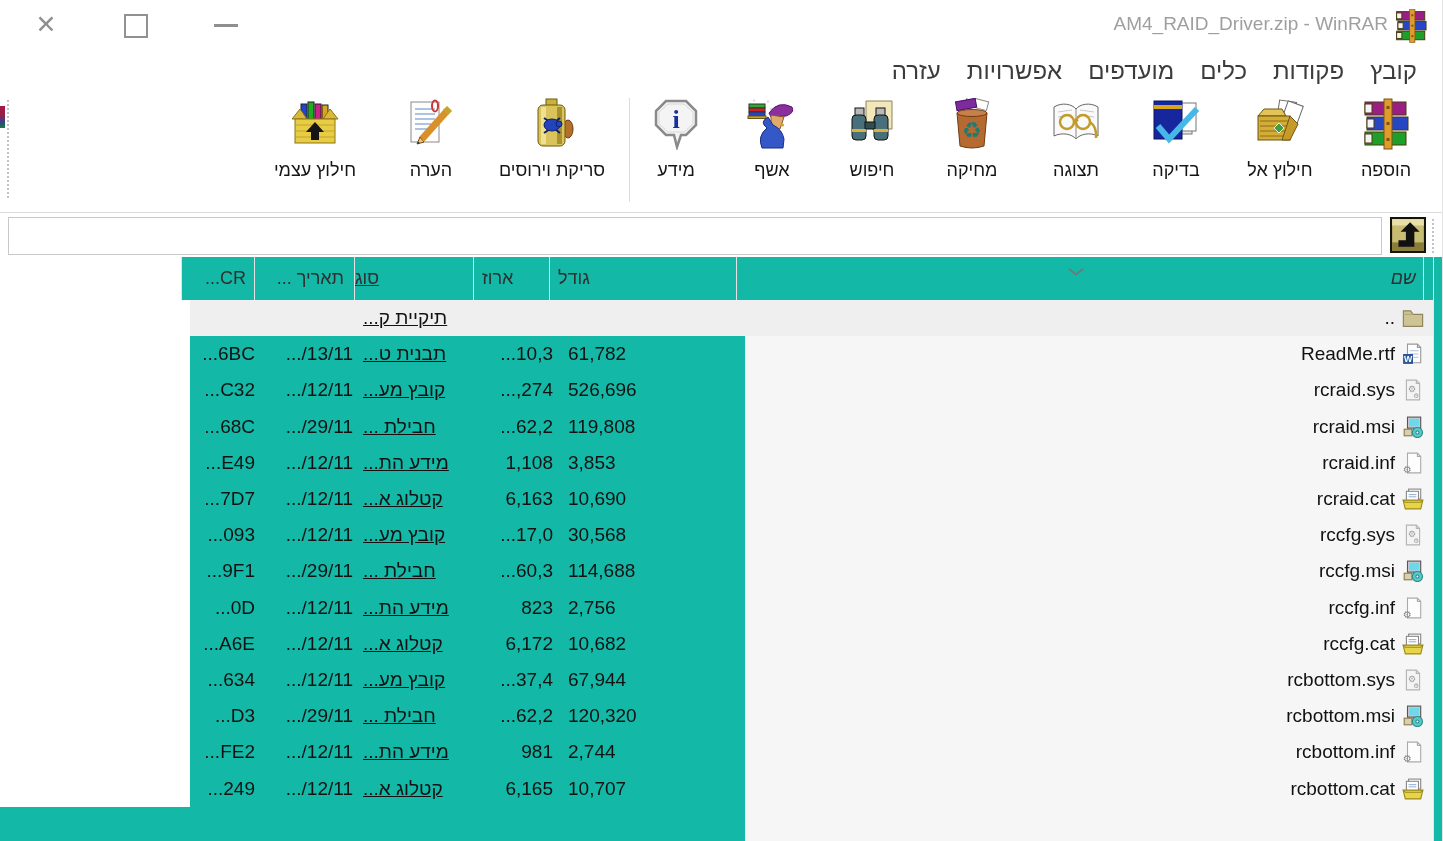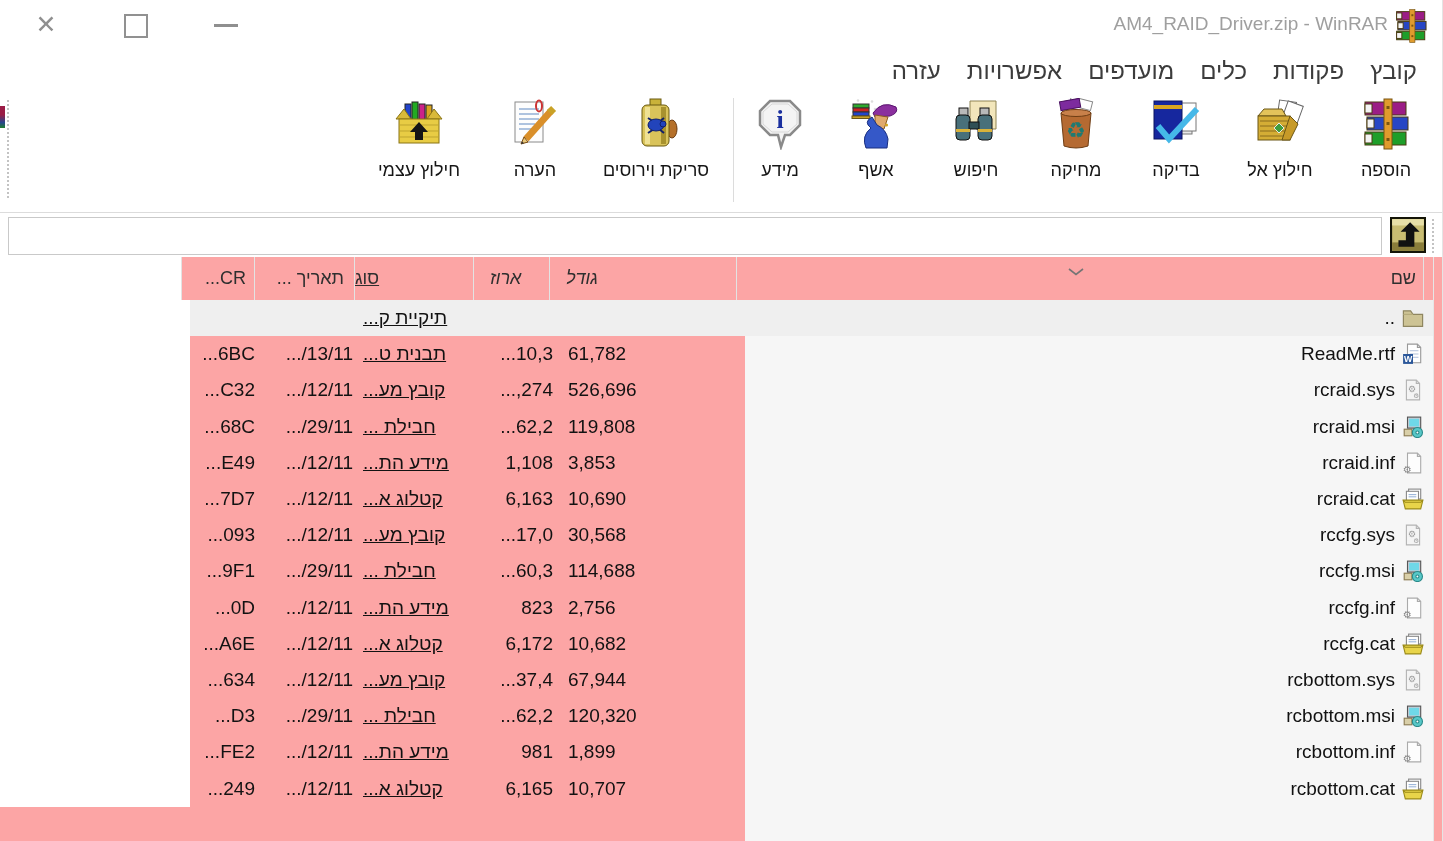--- a/index.html
+++ b/index.html
@@ -35,37 +35,37 @@
   .clip-frag{position:absolute;left:0px;top:14px;width:5px;height:22px;background:linear-gradient(#9b1d46 40%,#27468c 75%,#1e7e2a);}
 
   
   .addressbar{direction:rtl;height:46px;border-bottom:1px solid #d0d0d0;display:flex;align-items:center;padding:0 4px;position:relative;background:#fff;}
   .agrip{width:2px;align-self:stretch;margin:6px 2px 6px 2px;border-left:2px dotted #c3c3c3;}
   .upbtn{width:44px;height:42px;display:flex;align-items:center;justify-content:center;background:#fff;border:none;cursor:default;}
   .upbtn svg{width:36px;height:36px;}
   .addr-input{flex:1;height:36px;border:1px solid #c9c9c9;margin:0 4px;font-size:17px;padding:0 8px;direction:rtl;background:#fff;outline:none;}
 
   
-  .list{position:absolute;top:257px;left:0;right:0;bottom:0;background:#fca5a5;font-size:19px;color:#121212;}
+  .list{position:absolute;top:257px;left:0;right:0;bottom:0;background:#14b8a6;font-size:19px;color:#121212;}
   .sortshade{position:absolute;left:745px;right:9px;top:43px;bottom:0;background:#f6f6f6;}
   .vline-end{position:absolute;right:8px;top:0;bottom:0;width:1px;background:#e6e6e6;}
   .hdr,.row{display:flex;direction:ltr;position:relative;}
   .hdr{height:43px;right:9px;margin-right:9px;}
   .c{box-sizing:border-box;overflow:hidden;white-space:nowrap;display:flex;align-items:center;}
   .c.gutter{width:190px;background:#fff;}
   .c.crc{width:73px;justify-content:flex-end;padding-right:8px;}
   .c.date{width:100px;justify-content:flex-end;padding-right:10px;}
   .c.type{width:119px;justify-content:flex-end;padding-right:5px;direction:rtl;text-decoration:underline;}
   .c.packed{width:76px;justify-content:flex-end;padding-right:5px;}
   .c.size{width:187px;justify-content:flex-start;padding-left:10px;}
   .c.name{flex:1;direction:rtl;justify-content:flex-start;padding-right:7px;}
   .hdr .c{border-left:1px solid #e3e3e3;color:#2f2f2f;font-size:18px;}
   .hdr .c.gutter{border-left:none;}
-  .hdr .c.name{border-right:1px solid #e3e3e3;position:relative;}
-  .hdr .c.packed,.hdr .c.size{justify-content:flex-start;padding-left:16px;font-style:italic;}
+  .hdr .c.name{border-right:1px solid #e3e3e3;position:relative;font-style:italic;}
+  .hdr .c.packed,.hdr .c.size{justify-content:flex-start;padding-left:8px;}
   .sort-chev{position:absolute;left:330px;top:3px;}
   .rows{position:absolute;top:43px;left:0;right:9px;}
   .row{height:36.2px;}
   .row.hl .c{background:#efefef;}
   .row.hl .c.gutter{background:#ffffff;}
   .ficon{width:26px;height:22px;display:inline-flex;align-items:center;justify-content:center;margin-left:5px;flex:none;}
   .fname{color:#111;}
 </style>
 </head>
 <body>
@@ -150,20 +150,37 @@
         <rect x="20" y="8" width="22" height="28" fill="#e9e9e9" stroke="#777"></rect>
         <rect x="24" y="5" width="22" height="28" fill="#fff" stroke="#777"></rect>
         <rect x="4" y="3" width="28" height="38" fill="#16279e" stroke="#0a1560"></rect>
         <rect x="4" y="7" width="28" height="4" fill="#d9a520"></rect>
         <polyline points="8,28 19,41 47,11" stroke="#45b8e8" stroke-width="6" fill="none"></polyline>
       </svg></span>
       <span class="tlabel">בדיקה</span>
     </div>
     <div class="tbtn" style="min-width:104px">
       <span><svg viewBox="0 0 52 52">
+        <path d="M4 9 C12 4 22 6 26 11 C30 6 40 4 48 9 V38 C40 34 30 36 26 41 C22 36 12 34 4 38 Z" fill="#fafafa" stroke="#666"></path>
+        <line x1="26" y1="11" x2="26" y2="41" stroke="#888"></line>
+        <g stroke="#c9c9c9">
+              <line x1="8" y1="14" x2="22" y2="12"></line>
+              <line x1="8" y1="19" x2="22" y2="17"></line>
+              <line x1="30" y1="12" x2="44" y2="14"></line>
+              <line x1="30" y1="17" x2="44" y2="19"></line>
+            </g>
+        <circle cx="17" cy="24" r="7" fill="none" stroke="#c29b2a" stroke-width="2.5"></circle>
+        <circle cx="33" cy="24" r="7" fill="none" stroke="#c29b2a" stroke-width="2.5"></circle>
+        <path d="M24 23 q2 -2 4 0" fill="none" stroke="#c29b2a" stroke-width="2"></path>
+        <path d="M40 24 q7 5 6 16" fill="none" stroke="#c29b2a" stroke-width="2.5"></path>
+      </svg></span>
+      <span class="tlabel">תצוגה</span>
+    </div>
+    <div class="tbtn" style="min-width:104px">
+      <span><svg viewBox="0 0 52 52">
         <rect x="20" y="1" width="22" height="9" fill="#fff" stroke="#888" transform="rotate(14 31 5)"></rect>
         <rect x="10" y="2" width="20" height="9" fill="#7d2b9e" stroke="#4a1060" transform="rotate(-10 20 6)"></rect>
         <path d="M11 15 H41 L38 48 Q26 52 14 48 Z" fill="#b56a32" stroke="#6e3d14"></path>
         <ellipse cx="26" cy="15" rx="15" ry="3.5" fill="#c8804a" stroke="#6e3d14"></ellipse>
         <text x="26" y="40" font-size="22" text-anchor="middle" fill="#1f7a72">♻</text>
       </svg></span>
       <span class="tlabel">מחיקה</span>
     </div>
     <div class="tbtn" style="min-width:96px">
       <span><svg viewBox="0 0 52 52">
@@ -684,21 +701,21 @@
           <div class="c date">
             <span dir="ltr">.../12/11</span>
           </div>
           <div class="c type">
             <span dir="rtl">מידע הת...</span>
           </div>
           <div class="c packed">
             <span dir="ltr">981</span>
           </div>
           <div class="c size">
-            <span dir="ltr">1,899</span>
+            <span dir="ltr">2,744</span>
           </div>
           <div class="c name">
             <span class="ficon">
               <svg width="24" height="22" viewBox="0 0 20 20">
                 <path d="M5 1 h9 l3 3 v15 h-12 z" fill="#fdfdfd" stroke="#aaa"></path>
                 <path d="M14 1 v3 h3" fill="none" stroke="#aaa"></path>
                 <text x="5" y="19" font-size="9" fill="#8a8a8a" text-anchor="middle">⚙</text>
               </svg>
             </span>
             <span class="fname" dir="ltr">rcbottom.inf</span>

